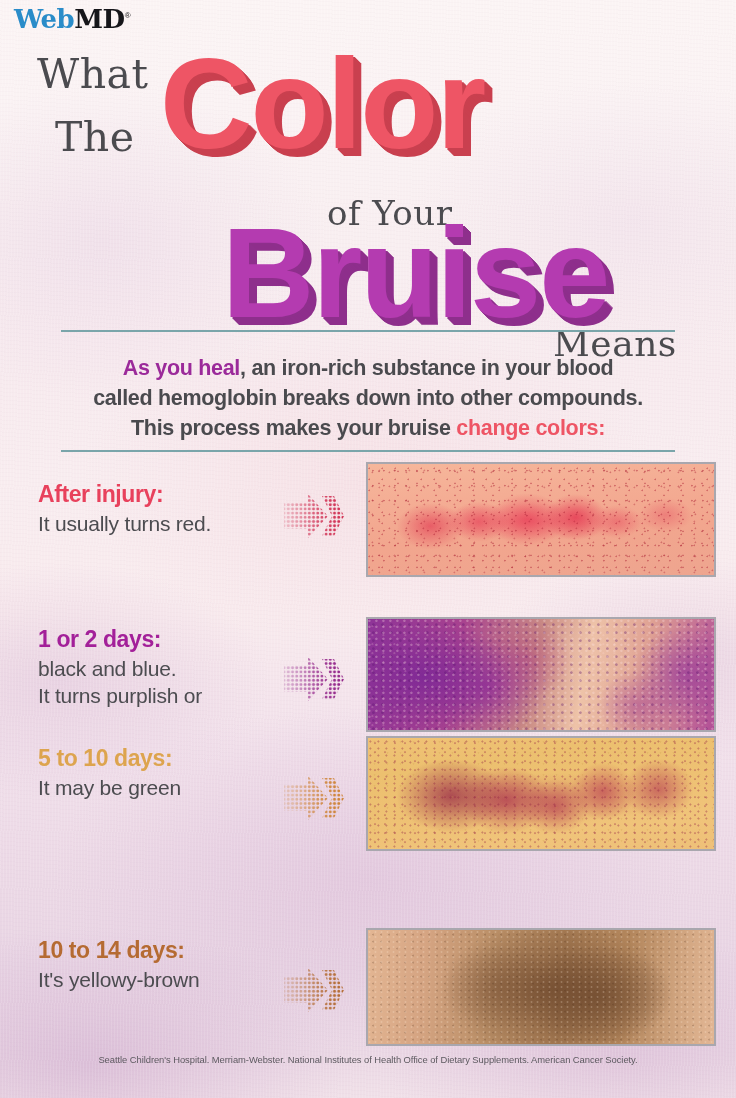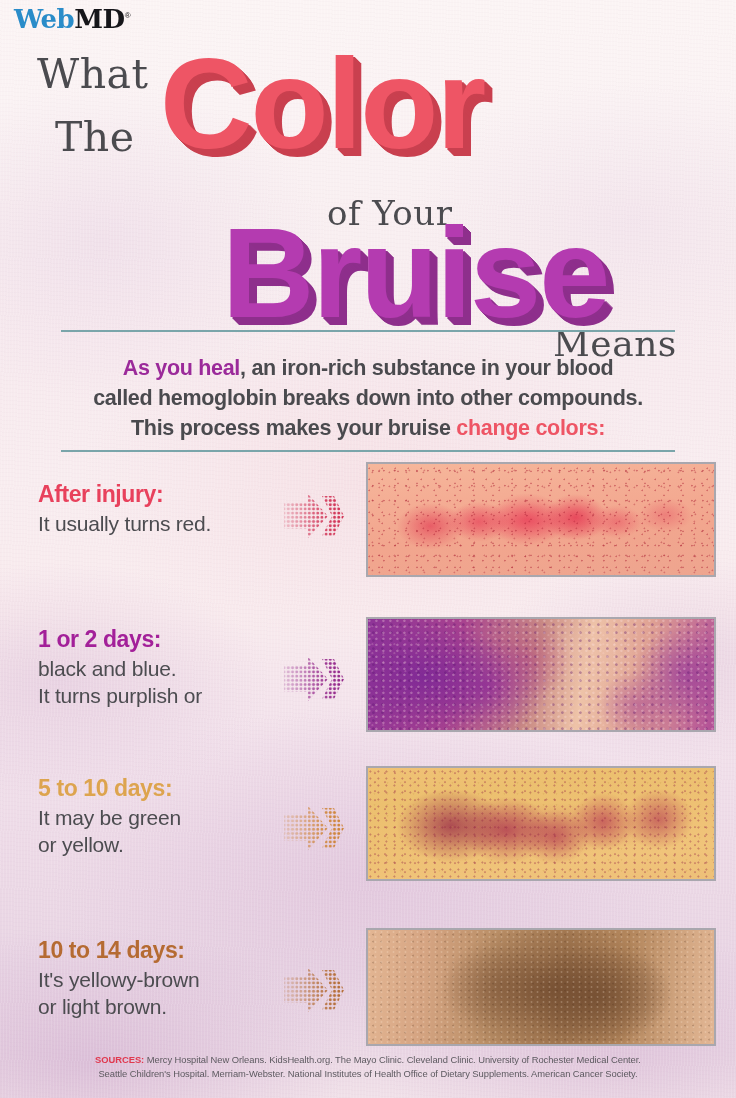--- a/index.html
+++ b/index.html
@@ -136,21 +136,21 @@
   }
   .purple { color:#9b2a9a; }
   .coral  { color:#ee5565; }
 
   
   .row {
     position:absolute; left:0; width:664px; z-index:5;
   }
   #row0 { top:462px; height:118px; }
   #row1 { top:617px; height:118px; }
-  #row2 { top:766px; height:118px; }
+  #row2 { top:736px; height:118px; }
   #row3 { top:928px; height:118px; }
 
   .row-text {
     position:absolute; left:38px; top:0; width:250px;
   }
   .row-head {
     font-family:"Liberation Sans", sans-serif;
     font-weight:700;
     font-size:23px;
     line-height:28px;
@@ -380,21 +380,20 @@
     </div>
     <div class="photo">
       <div class="skin skin-purple"></div>
     </div>
   </div>
 
   <div class="row" id="row2">
     <div class="row-text">
       <div class="row-head" style="color:#dda44e">5 to 10 days:</div>
       <div class="row-body">It may be green</div>
-      <div class="row-body">or yellow.</div>
     </div>
     <div class="arrow">
       <svg viewBox="0 0 62 52" width="62" height="52" aria-hidden="true">
         <defs>
           <pattern id="dotC" width="4.2" height="4.2" patternUnits="userSpaceOnUse">
             <circle cx="2.1" cy="2.1" r="1.45" fill="#cd8030"></circle>
           </pattern>
           <linearGradient id="fadeC" x1="0" y1="0" x2="1" y2="0">
             <stop offset="0" stop-color="#fff" stop-opacity=".18"></stop>
             <stop offset=".30" stop-color="#fff" stop-opacity=".45"></stop>
@@ -416,21 +415,20 @@
     </div>
     <div class="photo">
       <div class="skin skin-yellow"></div>
     </div>
   </div>
 
   <div class="row" id="row3">
     <div class="row-text">
       <div class="row-head" style="color:#b56b32">10 to 14 days:</div>
       <div class="row-body">It's yellowy-brown</div>
-      <div class="row-body">or light brown.</div>
     </div>
     <div class="arrow">
       <svg viewBox="0 0 62 52" width="62" height="52" aria-hidden="true">
         <defs>
           <pattern id="dotD" width="4.2" height="4.2" patternUnits="userSpaceOnUse">
             <circle cx="2.1" cy="2.1" r="1.45" fill="#b2682e"></circle>
           </pattern>
           <linearGradient id="fadeD" x1="0" y1="0" x2="1" y2="0">
             <stop offset="0" stop-color="#fff" stop-opacity=".18"></stop>
             <stop offset=".30" stop-color="#fff" stop-opacity=".45"></stop>
@@ -449,17 +447,16 @@
           <rect width="62" height="52" fill="url(#dotD)"></rect>
         </g>
       </svg>
     </div>
     <div class="photo">
       <div class="skin skin-brown"></div>
     </div>
   </div>
 
   <div id="sources">
-    <div><span class="lbl">SOURCES:</span><span> Mercy Hospital New Orleans. KidsHealth.org. The Mayo Clinic. Cleveland Clinic. University of Rochester Medical Center.</span></div>
     <div>Seattle Children's Hospital. Merriam-Webster. National Institutes of Health Office of Dietary Supplements. American Cancer Society.</div>
   </div>
 
 </div>
 
 </body></html>

